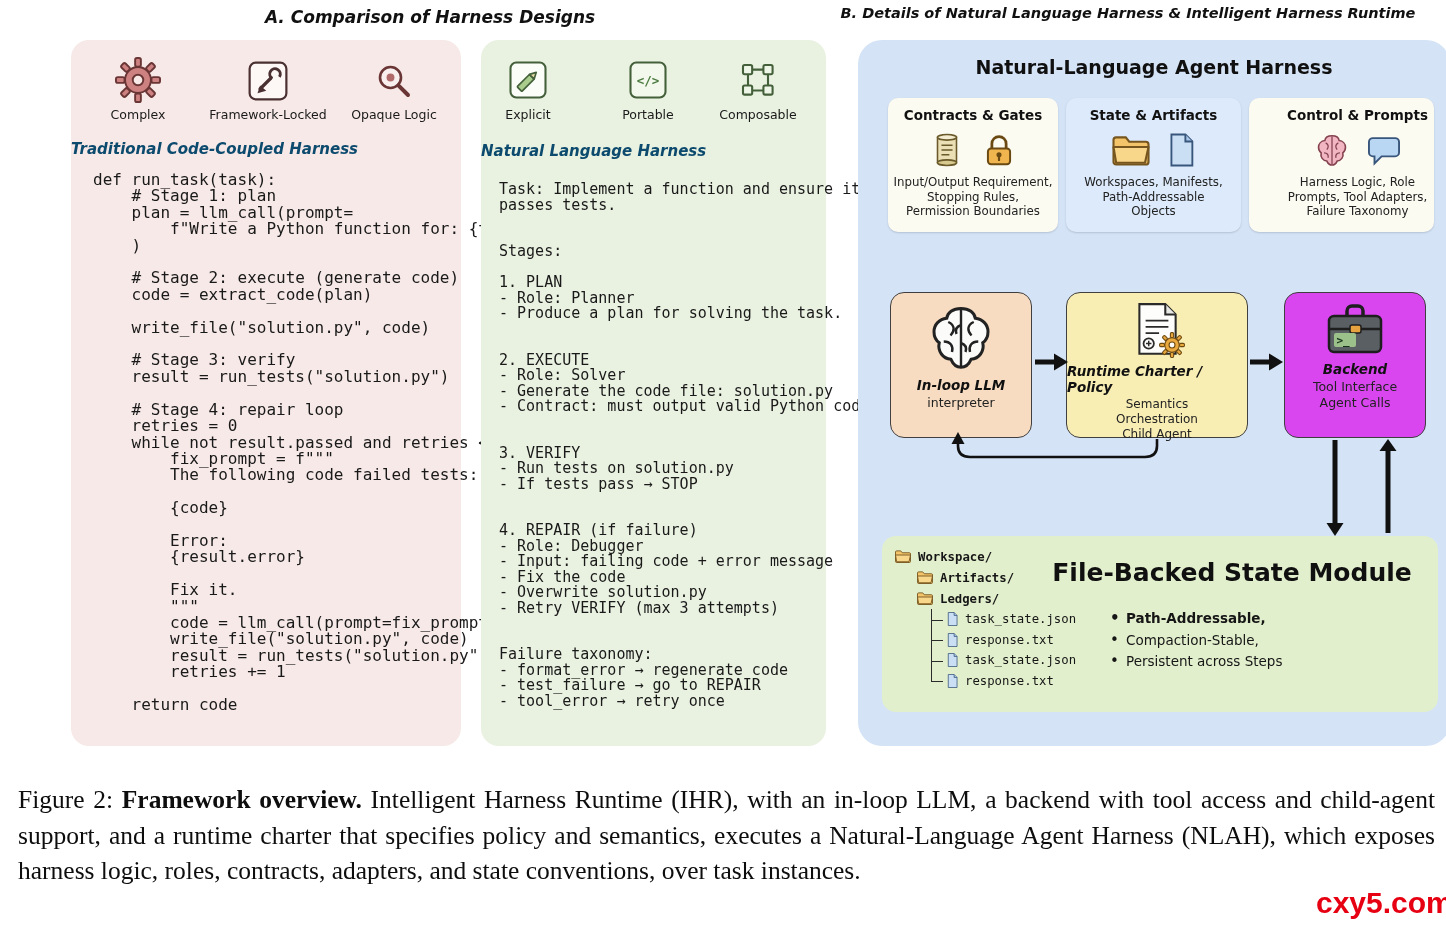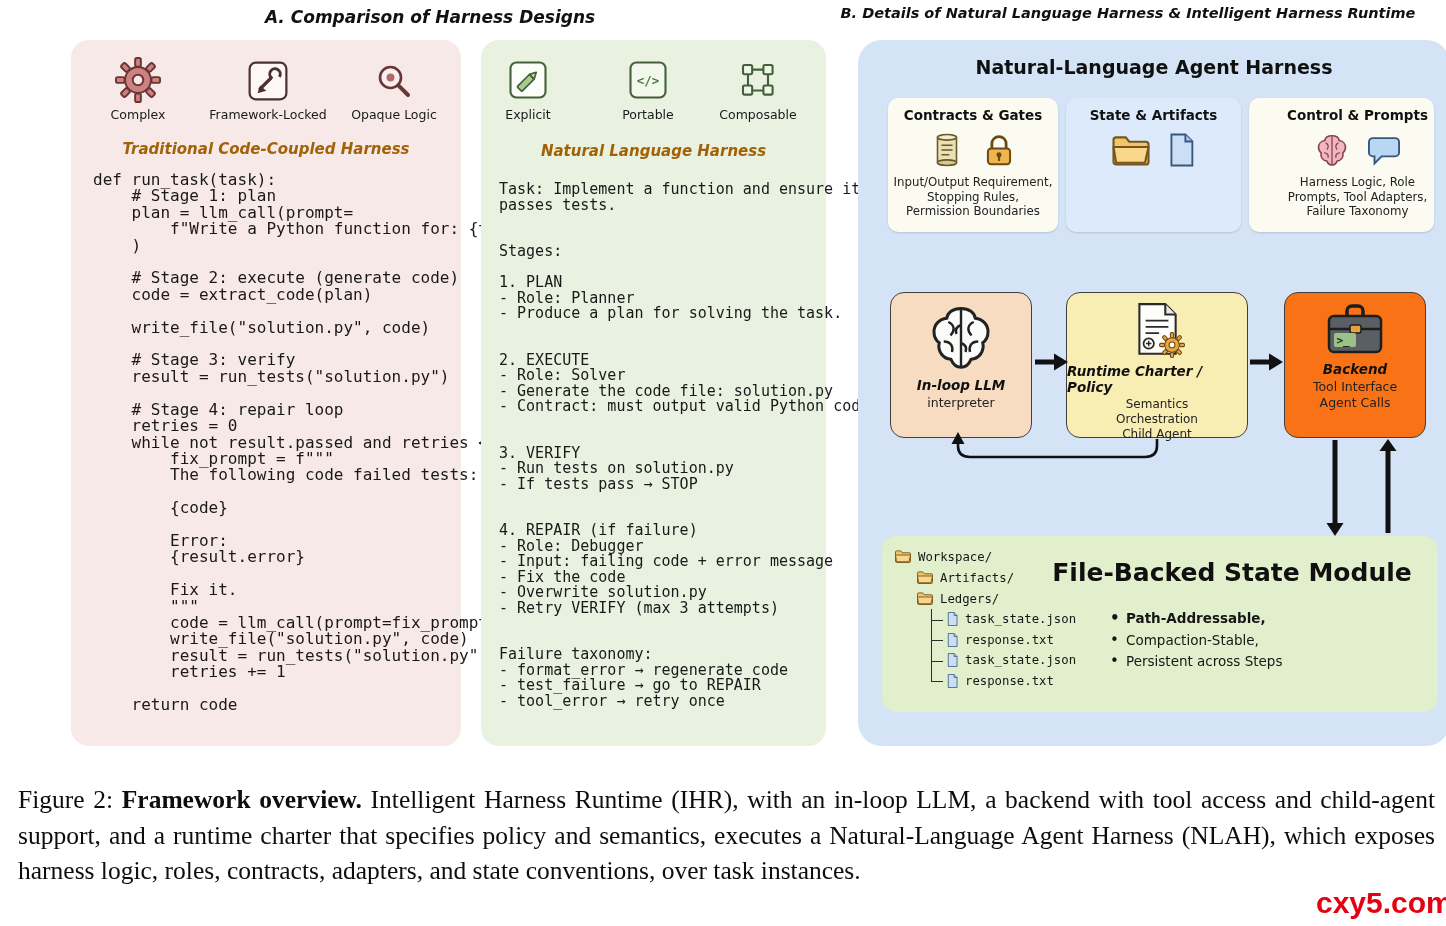--- a/index.html
+++ b/index.html
@@ -12,22 +12,22 @@
   .header-b { left:828px; top:5px; width:600px; font-size:14.5px; }
 
   .panel { position:absolute; border-radius:18px;margin-left:36px; }
   .panel-trad { left:35px; top:40px; width:390px; height:706px; background:#f6e9e7; }
   .panel-nl   { left:445px; top:40px; width:345px; height:706px; background:#e9f1e0; }
   .panel-b    { left:822px; top:40px; width:592px; height:706px; background:#d4e3f6; border-radius:24px; }
 
   .icon { position:absolute; display:block; }
   .icon svg { display:block; }
   .icap { position:absolute; font-size:12.5px; text-align:center; color:#1a1a1a; }
-  .ptitle { position:absolute; left:0; width:100%; text-align:center;
-            font-weight:bold; font-style:italic; font-size:15px; color:#a16207; }
+  .ptitle { position:absolute; left:0; width:100%; 
+            font-weight:bold; font-style:italic; font-size:15px; color:#0c4a6e; }
   pre.mono { position:absolute; font-family:"DejaVu Sans Mono", monospace; color:#191919; }
   .code-trad { left:22px; top:132px; font-size:16px; line-height:16.4px; }
   .code-nl   { left:18px; top:142px; font-size:15px;   line-height:15.5px; }
 
   
   .big-title { position:absolute; left:0; width:100%; text-align:center; font-weight:bold; font-size:19px; color:#101010; }
   .nlah-title { top:16px; }
   .ihr-title  { top:208px; }
 
   .card { position:absolute; top:58px; height:134px; border-radius:10px;
@@ -38,35 +38,35 @@
   .card3 { left:391px; width:185px; background:#fcfbf2;padding-left:32px; }
   .ctitle { margin-top:9px; font-weight:bold; font-size:13.5px; color:#111; }
   .cicons { display:flex; gap:14px; margin:8px 0 6px; align-items:center; }
   .cicons svg { display:block; }
   .cbody { font-size:11.8px; line-height:14.6px; text-align:center; white-space:pre-line; color:#222; }
 
   .node { position:absolute; top:252px; height:146px; border-radius:14px; border:1.5px solid #3f3f3f;
           display:flex; flex-direction:column; align-items:center; }
   .node1 { left:32px;  width:142px; background:#f7dcc1; }
   .node2 { left:208px; width:182px; background:#f8edb3; }
-  .node3 { left:426px; width:142px; background:#f97316; }
+  .node3 { left:426px; width:142px; background:#d946ef; }
   .nicon { margin-top:8px; }
   .nicon svg { display:block; }
   .ntitle { font-weight:bold; font-style:italic; font-size:13.5px; color:#111; margin-top:4px; }
   .nsub { font-size:12.5px; line-height:15.5px; text-align:center; white-space:pre-line; color:#222; margin-top:2px; }
 
   .arrows { position:absolute; left:0; top:0; width:592px; height:706px; pointer-events:none; }
 
   .statebox { position:absolute; left:24px; top:496px; width:556px; height:176px;
               background:#e2efcc; border-radius:14px; }
   .stitle { position:absolute; left:160px; top:22px; width:380px; text-align:center;
             font-weight:bold; font-size:25px; color:#101010; }
   .tree { position:absolute; left:12px; top:10px; font-family:"DejaVu Sans Mono", monospace;
           font-size:12.3px; color:#161616; }
-  .trow { display:flex; align-items:center; gap:6px; height:21px; }
+  .trow { display:flex; align-items:center; gap:6px; height:21px;font-weight:bold; }
   .t1 { margin-left:22px; }
   .tfiles { margin-left:37px; }
   .tfile { display:flex; align-items:center; gap:6px; height:20.5px; position:relative; padding-left:15px; }
   .tfile::before { content:""; position:absolute; left:0; top:0; height:100%; border-left:1.8px solid #2b2b2b; }
   .tfile:last-child::before { height:52%; }
   .tfile::after { content:""; position:absolute; left:0; top:52%; width:12px; border-top:1.8px solid #2b2b2b; }
   .ticon svg { display:block; }
   .bullets { position:absolute; left:228px; top:72px; list-style:none; }
   .bullets li { font-size:13.5px; line-height:21.5px; color:#161616; padding-left:16px; position:relative; }
   .bullets li::before { content:"•"; position:absolute; left:0; font-size:15px; }
@@ -356,20 +356,23 @@
             <svg width="42" height="35">
               <use href="#i-folder"></use>
             </svg>
           </span>
         <span>
             <svg width="31" height="38">
               <use href="#i-doc"></use>
             </svg>
           </span>
       </div>
+      <div class="cbody">Workspaces, Manifests,
+Path-Addressable
+Objects</div>
     </div>
 
     <div class="card card3">
       <div class="ctitle">Control &amp; Prompts</div>
       <div class="cicons">
         <span>
             <svg width="38" height="38">
               <use href="#i-brain-pink"></use>
             </svg>
           </span>

